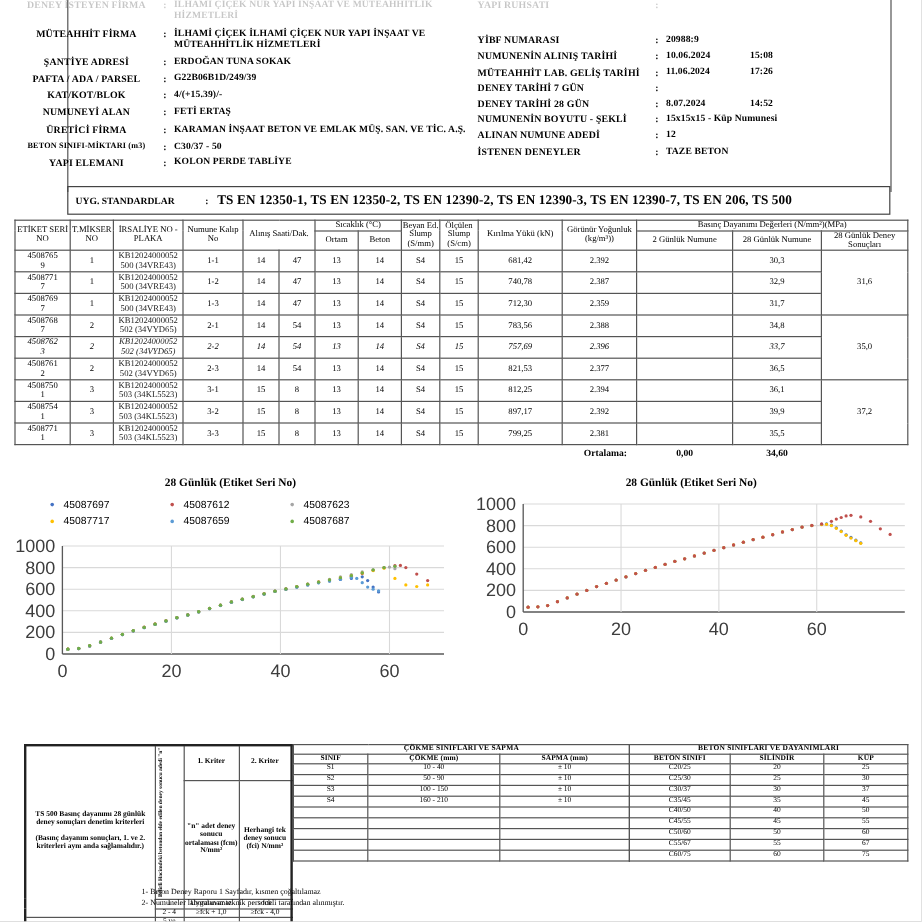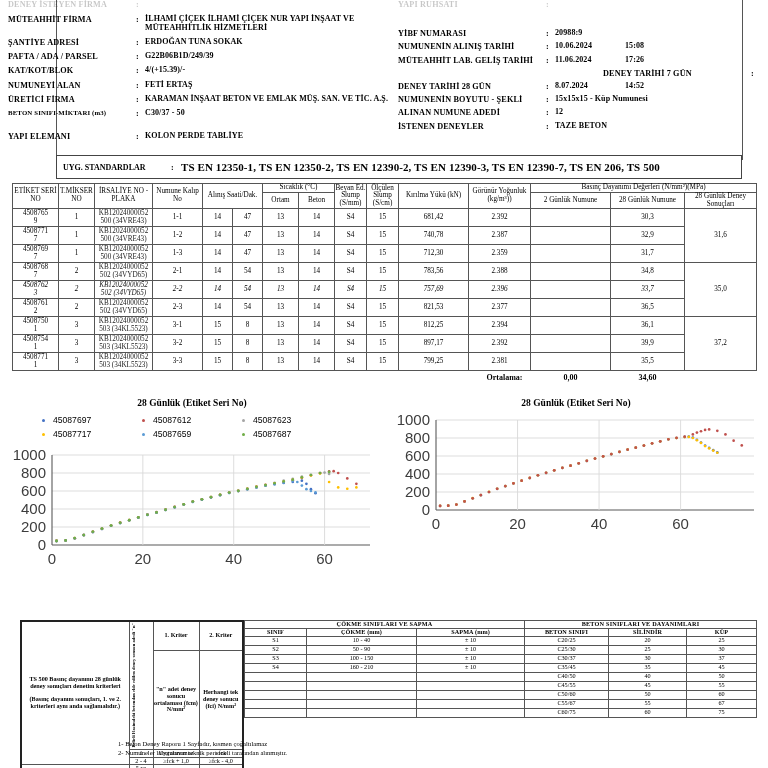--- a/index.html
+++ b/index.html
@@ -11,21 +11,21 @@
   .hdr .col{position:absolute;top:0;}
   .hdr .colL{left:8px;width:382px;}
   .hdr .colR{left:398px;width:362px;}
   .frow{display:flex;align-items:flex-start;margin-bottom:2px;line-height:1.12;}
   .flabel{font-weight:bold;font-size:8.2px;letter-spacing:.15px;white-space:nowrap;}
   .flabel.sm{font-size:6.8px;}
   .fsep{width:9px;text-align:left;font-weight:bold;font-size:8.2px;flex:0 0 9px;}
   .fval{font-weight:bold;font-size:8px;letter-spacing:.1px;}
   .fval2{display:flex;}
   .fval2 span:first-child{display:inline-block;min-width:70px;}
-  .colL .flabel{width:128px;flex:0 0 128px;}
+  .colL .flabel{width:128px;flex:0 0 128px;text-align:center;}
   .colR .flabel{width:148px;flex:0 0 148px;}
   .cutrow{opacity:.22;filter:blur(.6px);}
 
   
   .vline{position:absolute;background:#555;width:1px;}
   .vline.l{left:56px;top:0;height:160px;}
   .vline.r{left:742px;top:0;height:160px;}
 
   
   .stdbox{position:absolute;left:56px;top:155px;width:686px;height:24px;border:1px solid #444;box-sizing:border-box;display:flex;align-items:center;}
@@ -89,20 +89,21 @@
 
   <div class="vline l"></div>
   <div class="vline r"></div>
 
   <div class="hdr">
 
     <div class="col colL" id="hdrL">
         <div class="frow cutrow">
           <div class="flabel">DENEY İSTEYEN FİRMA</div>
           <div class="fsep">:</div>
+          <div class="fval">İLHAMİ ÇİÇEK NUR YAPI İNŞAAT VE MÜTEAHHİTLİK HİZMETLERİ</div>
         </div>
         <div style="height: 4px;"></div>
         <div class="frow">
           <div class="flabel">MÜTEAHHİT FİRMA</div>
           <div class="fsep">:</div>
           <div class="fval">
             <div>İLHAMİ ÇİÇEK İLHAMİ ÇİÇEK NUR YAPI İNŞAAT VE</div>
             <div>MÜTEAHHİTLİK HİZMETLERİ</div>
           </div>
         </div>
@@ -129,21 +130,21 @@
         <div class="frow" style="margin-top: 5px;">
           <div class="flabel">ÜRETİCİ FİRMA</div>
           <div class="fsep">:</div>
           <div class="fval">KARAMAN İNŞAAT BETON VE EMLAK MÜŞ. SAN. VE TİC. A.Ş.</div>
         </div>
         <div class="frow" style="margin-top: 5px;">
           <div class="flabel sm">BETON SINIFI-MİKTARI (m3)</div>
           <div class="fsep">:</div>
           <div class="fval">C30/37 - 50</div>
         </div>
-        <div class="frow" style="margin-top: 14px;">
+        <div class="frow" style="margin-top: 4px;">
           <div class="flabel">YAPI ELEMANI</div>
           <div class="fsep">:</div>
           <div class="fval">KOLON PERDE TABLİYE</div>
         </div>
       </div>
     <div class="col colR" id="hdrR">
         <div class="frow cutrow">
           <div class="flabel">YAPI RUHSATI</div>
           <div class="fsep">:</div>
           <div class="fval"></div>
@@ -163,21 +164,21 @@
           </div>
         </div>
         <div class="frow" style="margin-top: 4px;">
           <div class="flabel">MÜTEAHHİT LAB. GELİŞ TARİHİ</div>
           <div class="fsep">:</div>
           <div class="fval fval2">
             <span>11.06.2024</span>
             <span>17:26</span>
           </div>
         </div>
-        <div class="frow" style="margin-top: 4px; justify-content: flex-end;">
+        <div class="frow" style="margin-top: 4px;">
           <div class="flabel">DENEY TARİHİ 7 GÜN</div>
           <div class="fsep">:</div>
           <div class="fval"></div>
         </div>
         <div class="frow" style="margin-top: 4px;">
           <div class="flabel">DENEY TARİHİ 28 GÜN</div>
           <div class="fsep">:</div>
           <div class="fval fval2">
             <span>8.07.2024</span>
             <span>14:52</span>

